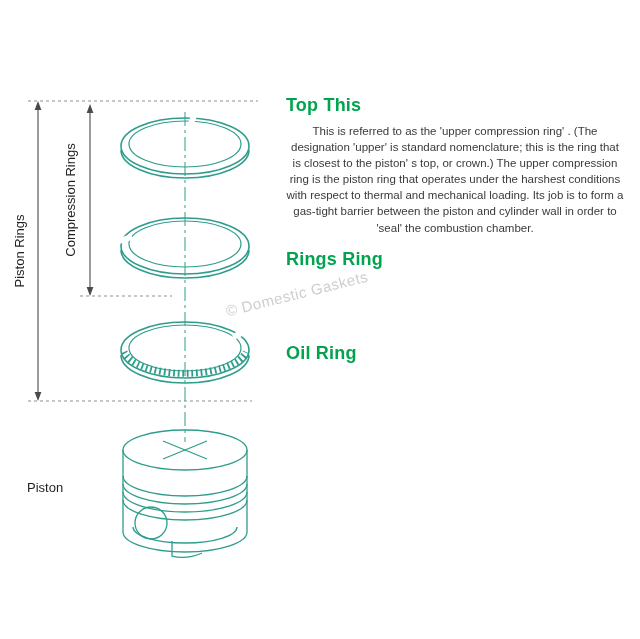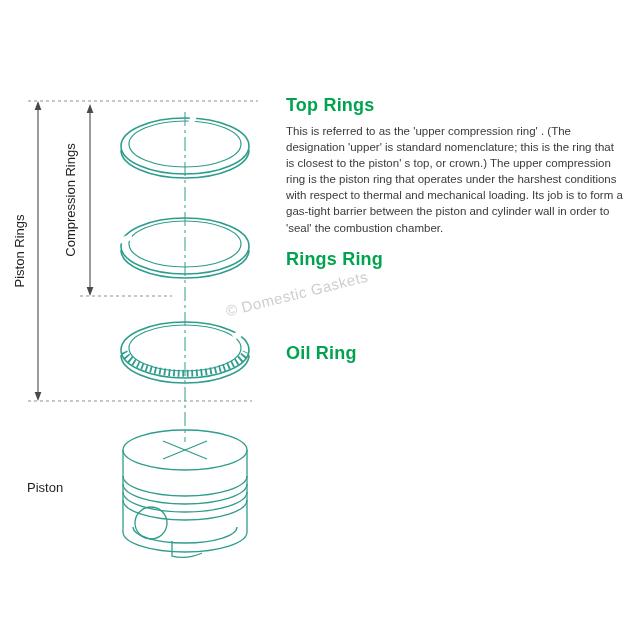--- a/index.html
+++ b/index.html
@@ -34,21 +34,21 @@
   .content{position:absolute;left:286px;top:0;width:342px;height:639px;}
   .section{position:absolute;left:0;width:338px;}
   .section-top{top:95px;}
   .section-second{top:249px;}
   .section-oil{top:343px;}
   .section h2{
     font-size:18px;font-weight:bold;color:var(--heading-green);
     margin:0 0 7px 0;letter-spacing:.2px;
   }
   .section p{
-    font-size:11.5px;line-height:1.4;color:var(--body-text);margin:0;
+    font-size:11.5px;line-height:1.4;color:var(--body-text);margin:0;text-align:center;
   }
   .watermark{
     position:absolute;left:224px;top:303px;
     font-size:15px;color:var(--watermark);opacity:.85;
     transform:rotate(-14deg);transform-origin:left top;
     white-space:nowrap;letter-spacing:.5px;
   }
 </style>
 </head>
 <body>
@@ -114,21 +114,21 @@
       <circle class="piston-line" cx="151" cy="523" r="16"></circle>
       <path class="piston-line" d="M 172 541 L 172 556 Q 186 560 202 553"></path>
     </g>
 
     <text class="svg-label" x="27" y="492" font-size="13.5">Piston</text>
   </svg>
 
   <div class="content">
 
     <div class="section section-top">
-      <h2>Top Rings</h2>
+      <h2>Top This</h2>
       <p>This is referred to as the 'upper compression ring' . (The designation 'upper' is standard nomenclature; this is the ring that is closest to the piston' s top, or crown.) The upper compression ring is the piston ring that operates under the harshest  conditions with respect to thermal and mechanical loading. Its job is to form a gas-tight barrier between the piston and cylinder wall in order to 'seal' the combustion chamber.</p>
     </div>
 
     <div class="section section-second">
       <h2>Rings Ring</h2>
     </div>
 
     <div class="section section-oil">
       <h2>Oil Ring</h2>
     </div>

